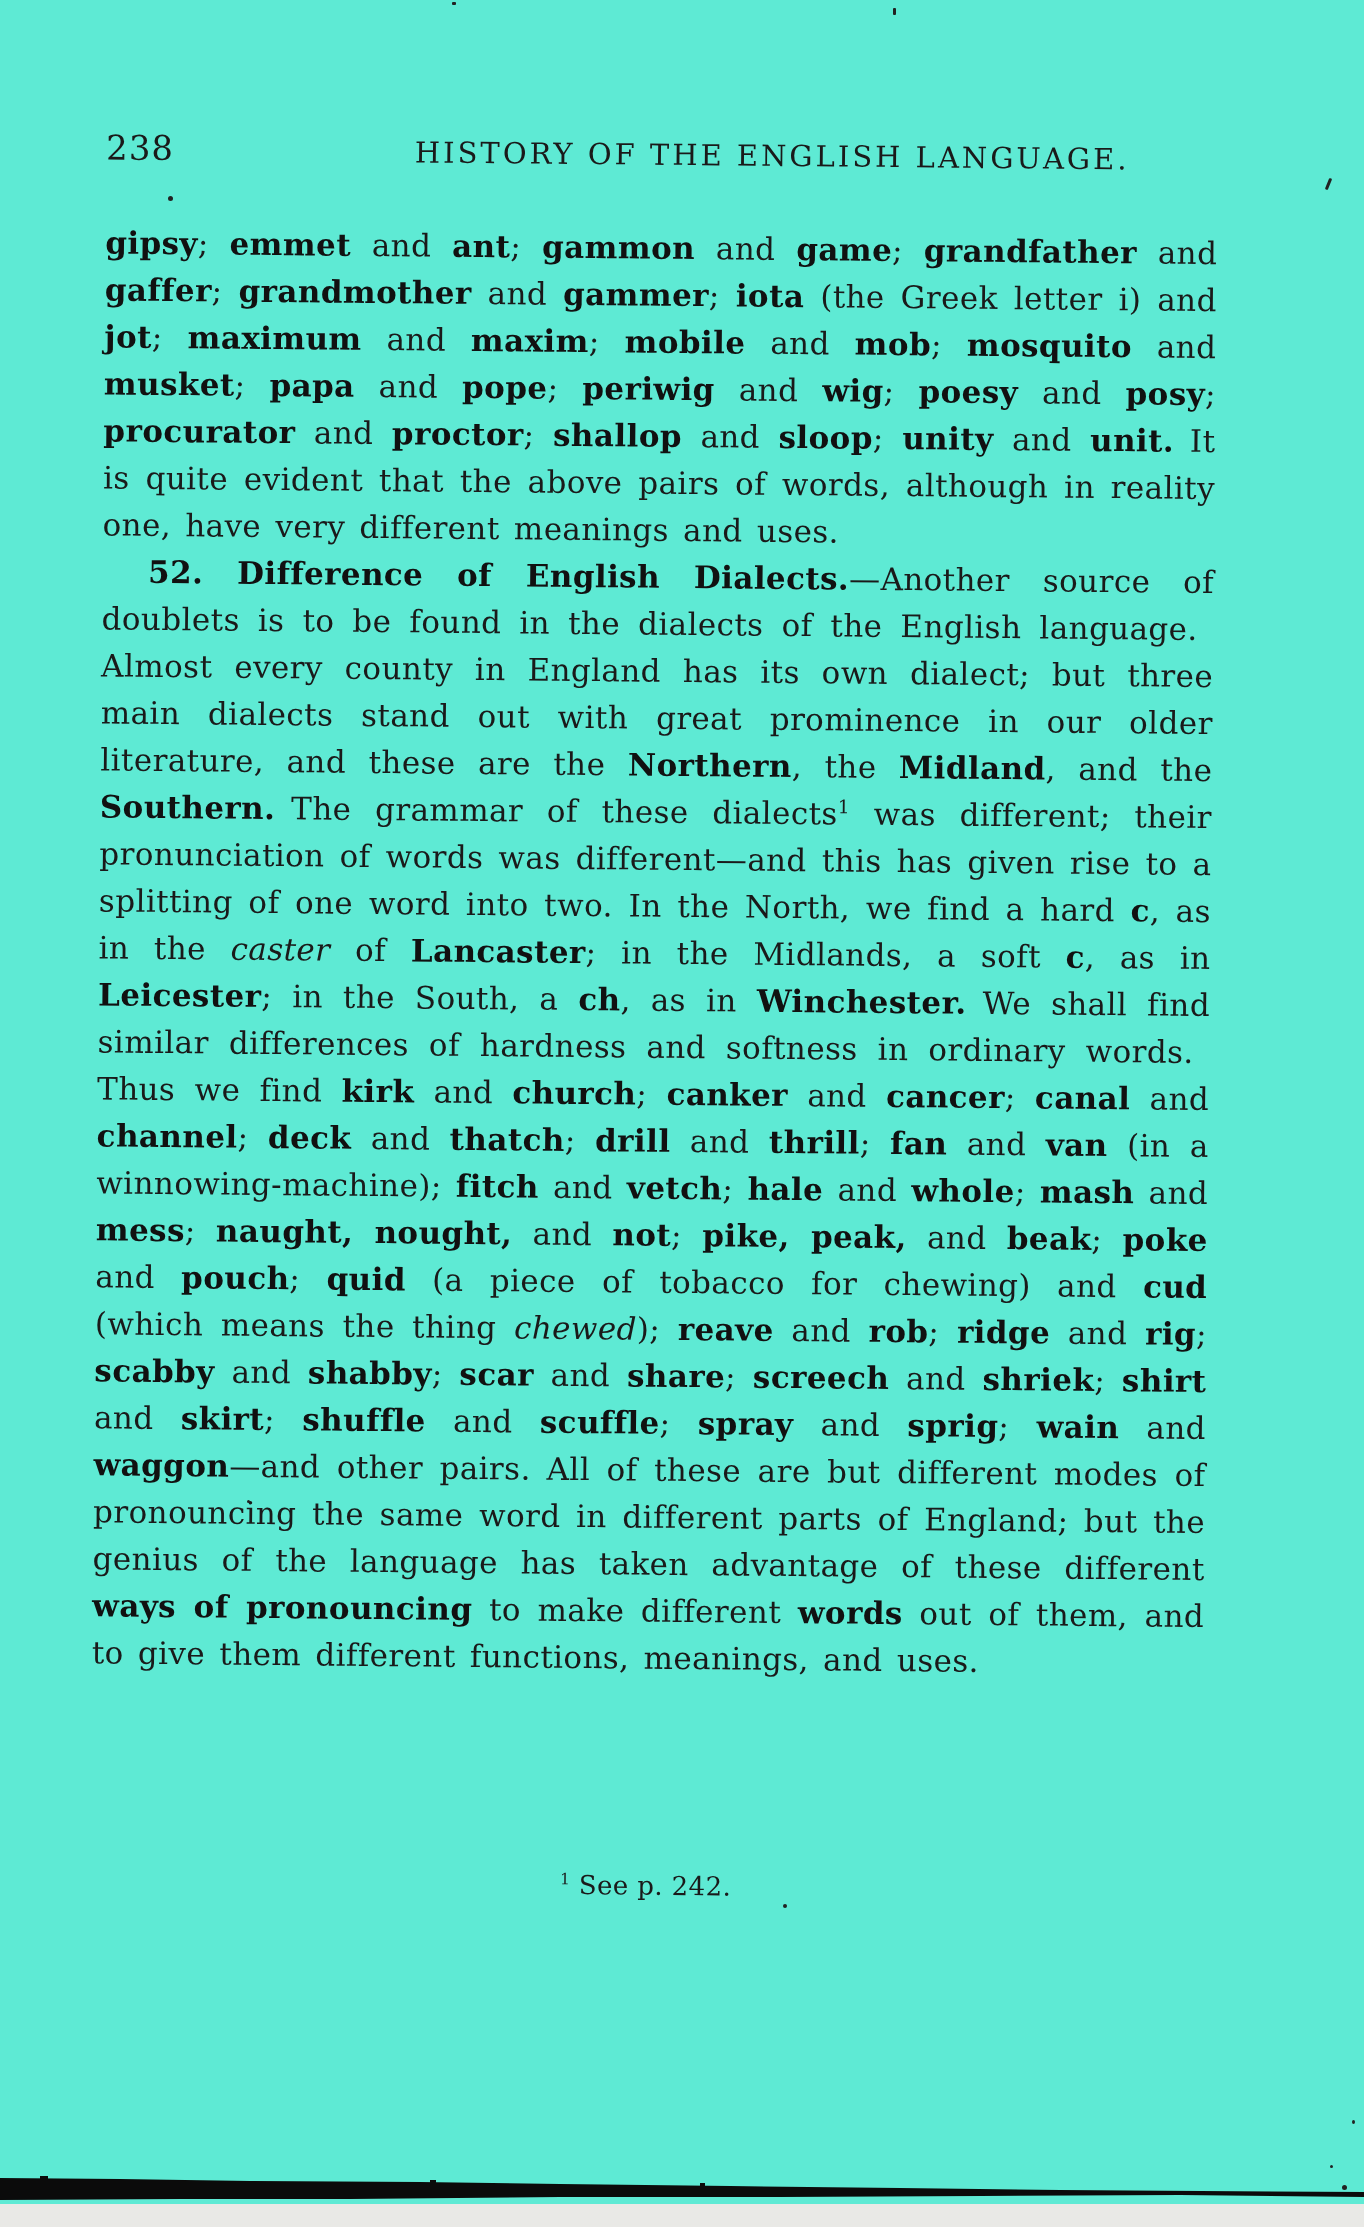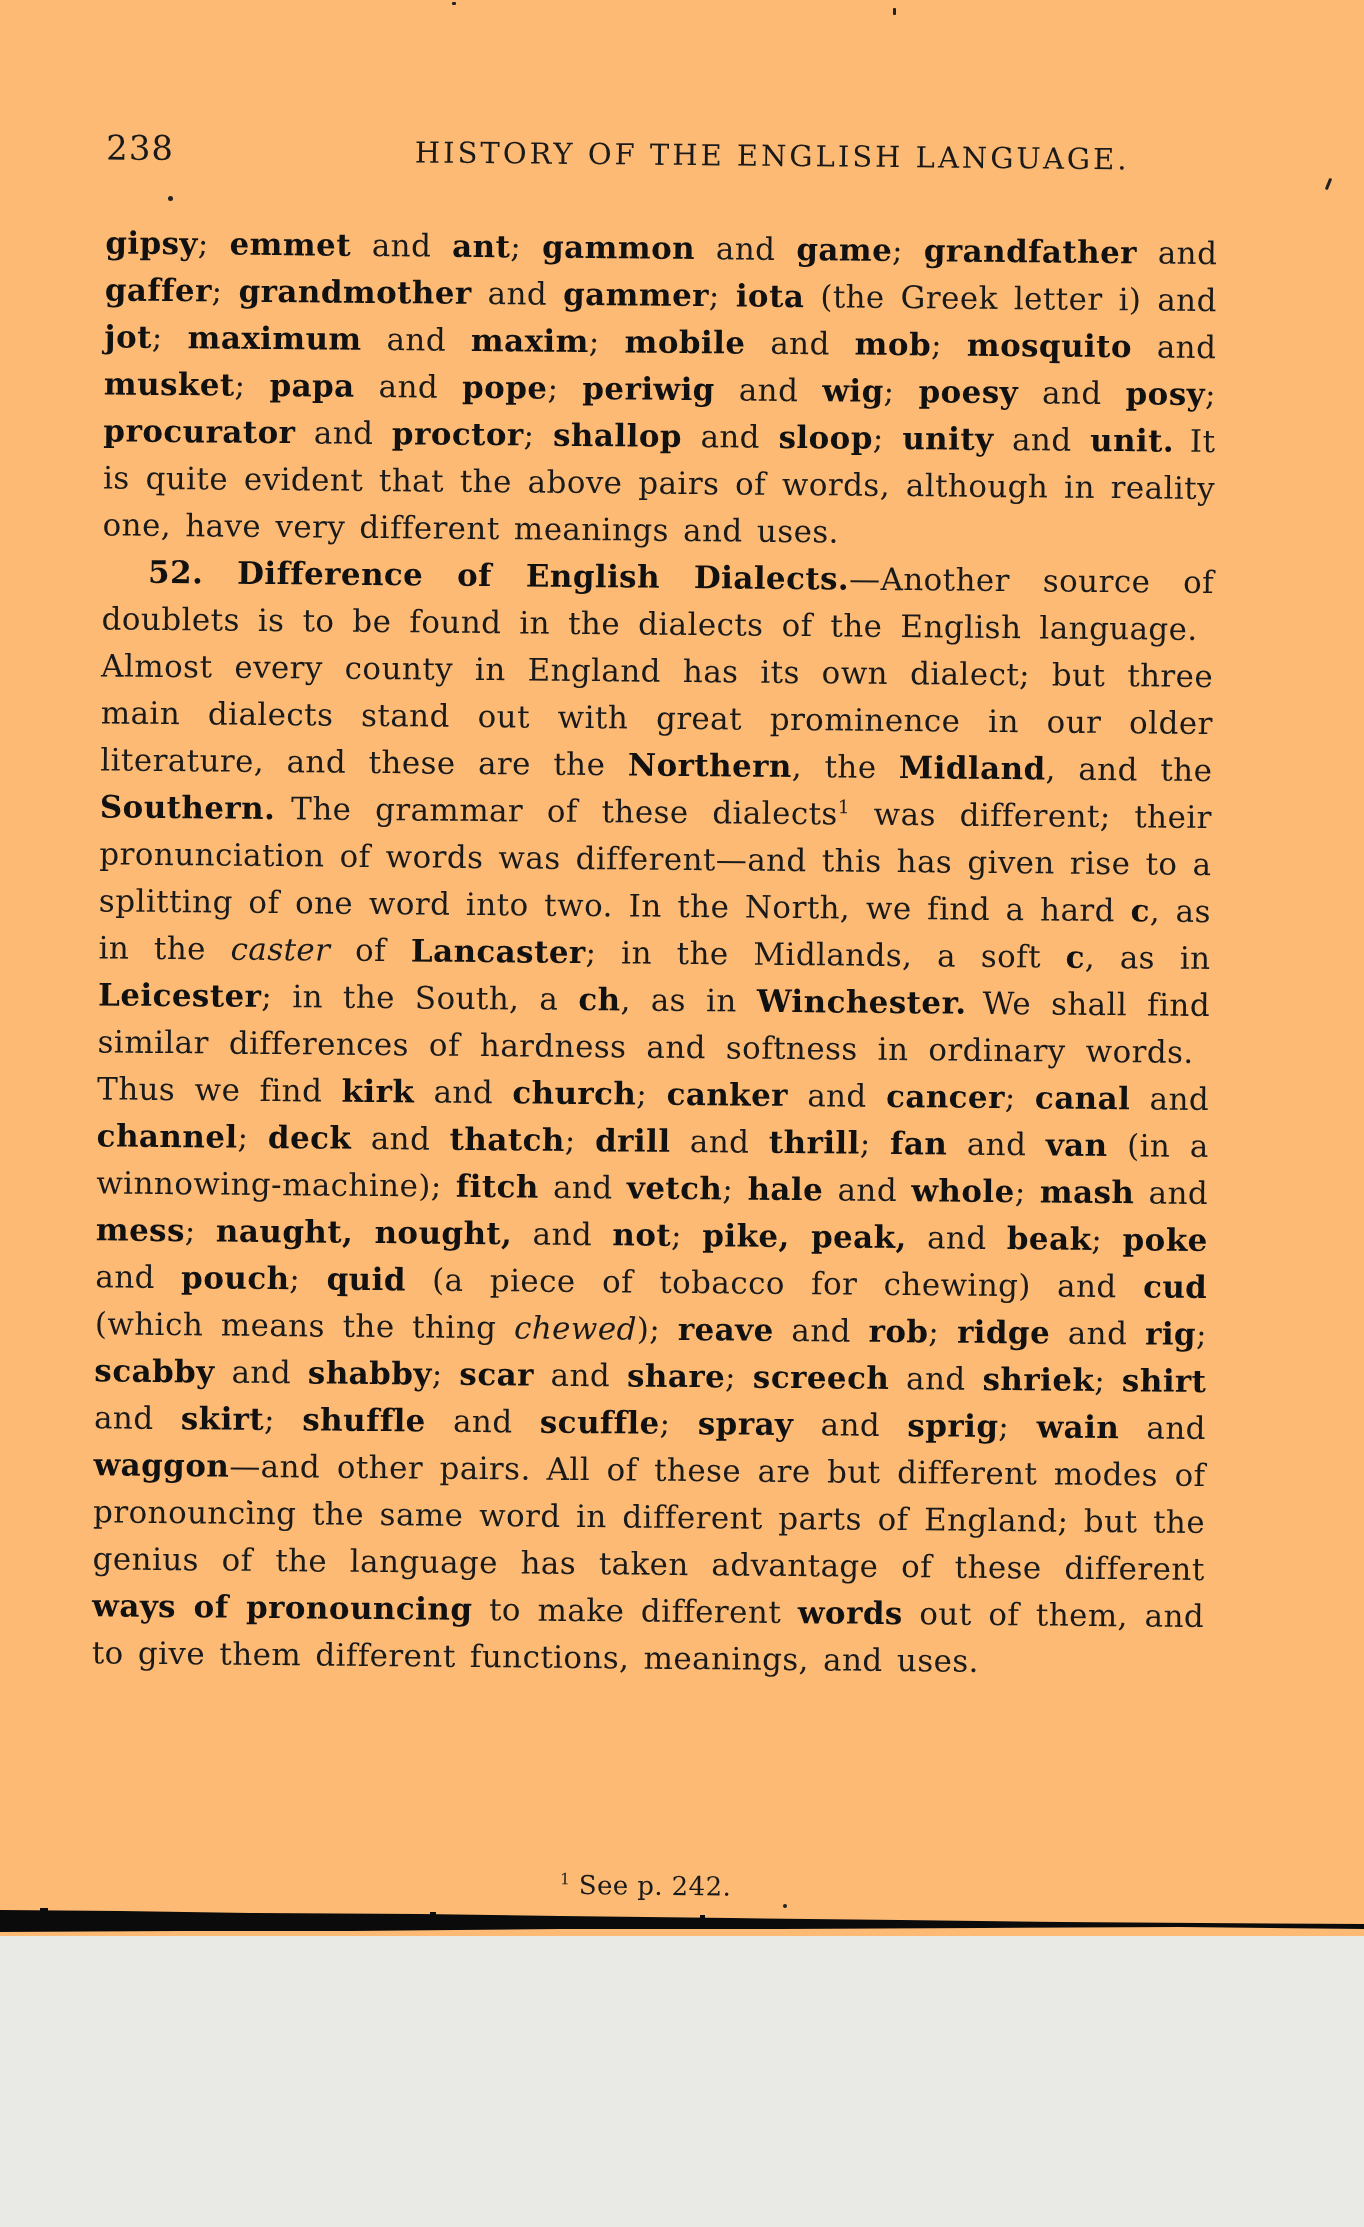--- a/index.html
+++ b/index.html
@@ -2,22 +2,22 @@
 <html><head>
 <meta charset="utf-8">
 <style>
   * { margin: 0; padding: 0; box-sizing: border-box; }
   html, body { width: 1364px; height: 2227px; }
   body { background: #e9e9e6; font-family: "DejaVu Serif", "Liberation Serif", serif; }
 
   .page {
     position: relative;
     width: 1364px;
-    height: 1936px;
-    background: #fdba74;
+    height: 2204px;
+    background: #5eead4;
     overflow: hidden;
     color: #1a1a1a;
   }
 
   
   .content {
     position: absolute;
     left: 106px;
     top: 128px;
     width: 1112px;

